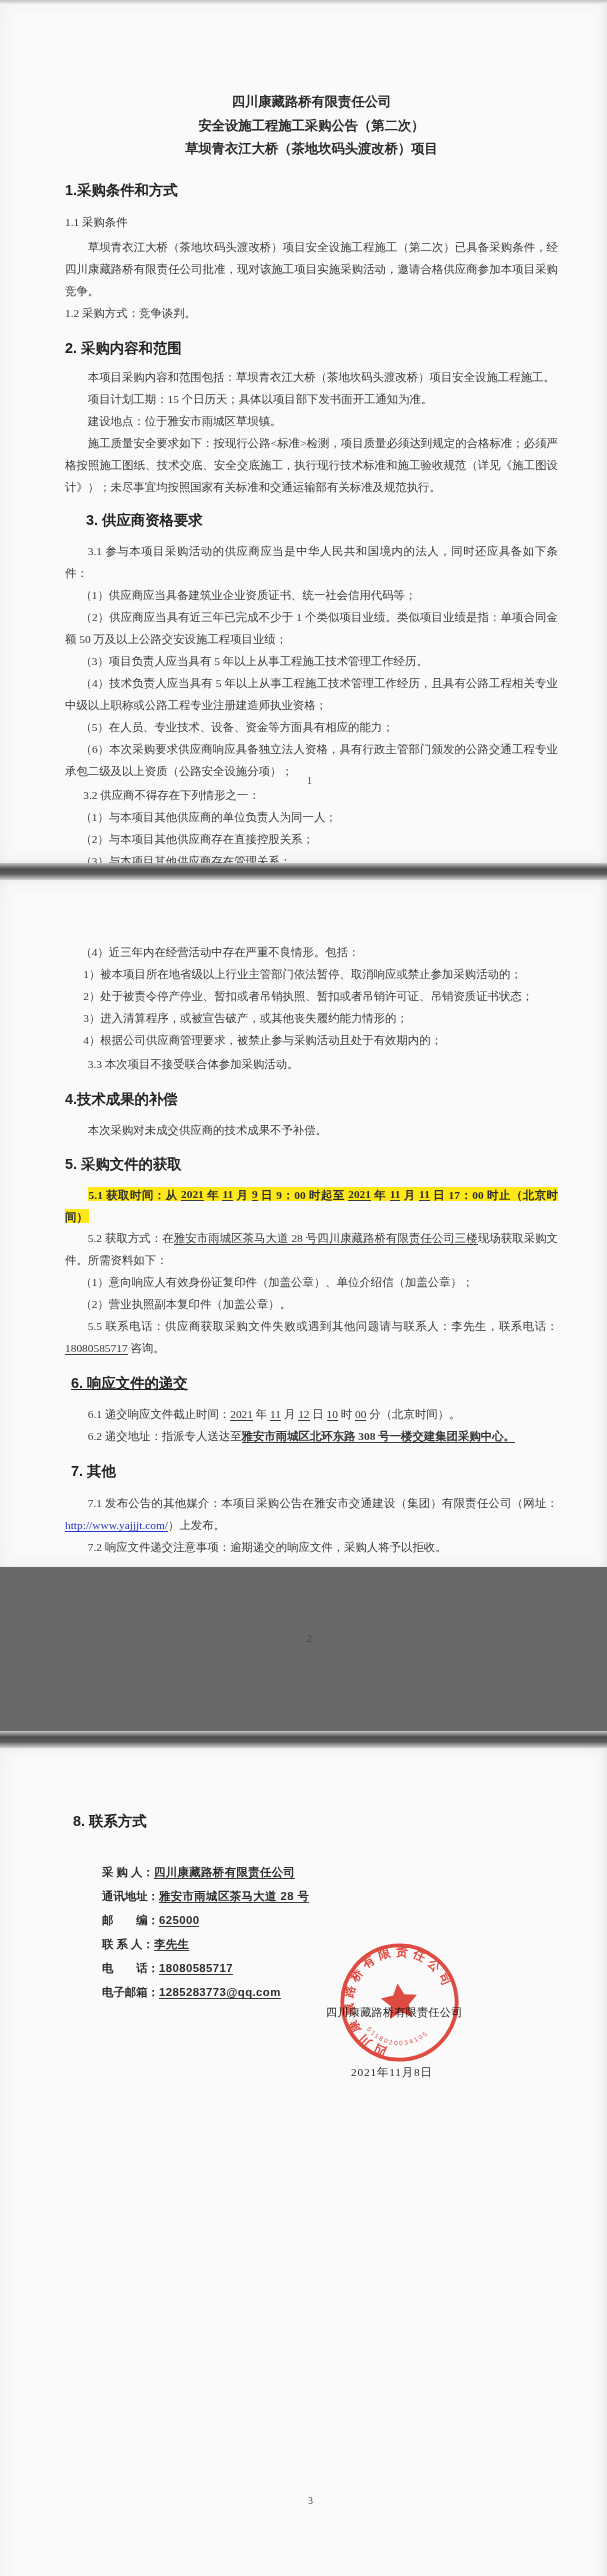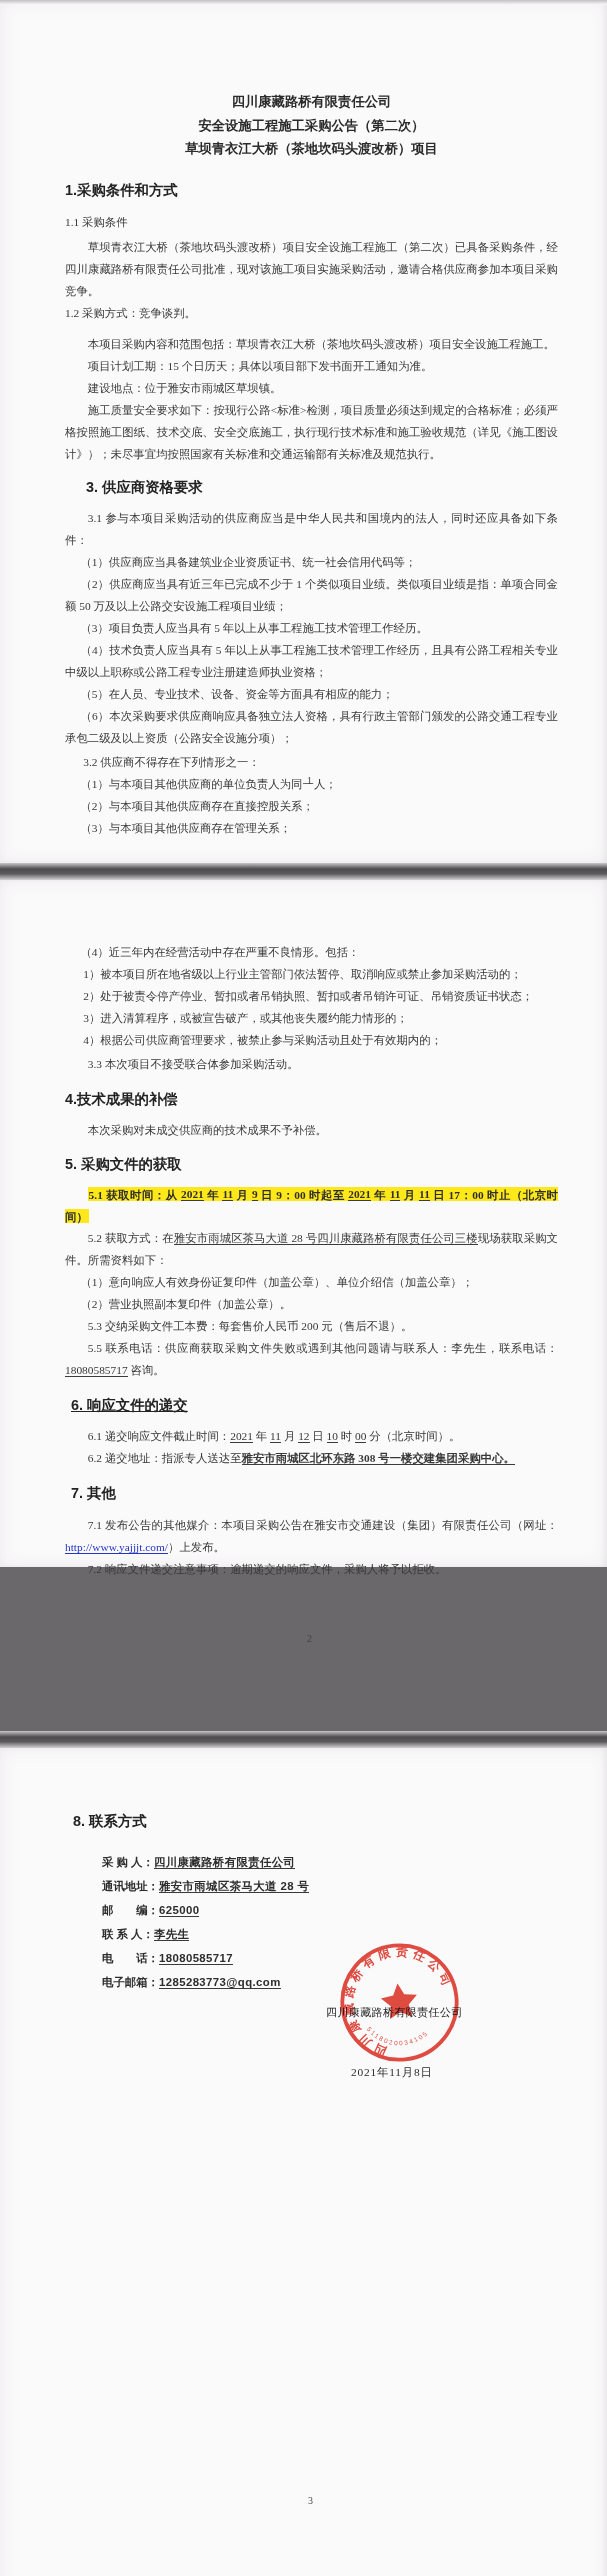--- a/index.html
+++ b/index.html
@@ -68,20 +68,21 @@
     <div>四川康藏路桥有限责任公司</div>
     <div>安全设施工程施工采购公告（第二次）</div>
     <div>草坝青衣江大桥（茶地坎码头渡改桥）项目</div>
   </div>
 
   <div class="sec-h" style="margin-top:20px;">1.采购条件和方式</div>
   <p style="margin-top:12px;">1.1 采购条件</p>
   <p class="ind2" style="margin-top:3px;">草坝青衣江大桥（茶地坎码头渡改桥）项目安全设施工程施工（第二次）已具备采购条件，经四川康藏路桥有限责任公司批准，现对该施工项目实施采购活动，邀请合格供应商参加本项目采购竞争。</p>
   <p>1.2 采购方式：竞争谈判。</p>
 
+  <div class="sec-h" style="margin-top:15px;">2. 采购内容和范围</div>
   <p class="ind2" style="margin-top:9px;">本项目采购内容和范围包括：草坝青衣江大桥（茶地坎码头渡改桥）项目安全设施工程施工。</p>
   <p class="ind2">项目计划工期：15 个日历天；具体以项目部下发书面开工通知为准。</p>
   <p class="ind2">建设地点：位于雅安市雨城区草坝镇。</p>
   <p class="ind2">施工质量安全要求如下：按现行公路&lt;标准&gt;检测，项目质量必须达到规定的合格标准；必须严格按照施工图纸、技术交底、安全交底施工，执行现行技术标准和施工验收规范（详见《施工图设计》）；未尽事宜均按照国家有关标准和交通运输部有关标准及规范执行。</p>
 
   <div class="sec-h" style="margin-top:13.7px;margin-left:21px;">3. 供应商资格要求</div>
   <p class="ind2" style="margin-top:10.6px;">3.1 参与本项目采购活动的供应商应当是中华人民共和国境内的法人，同时还应具备如下条件：</p>
   <p class="ind14">（1）供应商应当具备建筑业企业资质证书、统一社会信用代码等；</p>
   <p class="ind14">（2）供应商应当具有近三年已完成不少于 1 个类似项目业绩。类似项目业绩是指：单项合同金额 50 万及以上公路交安设施工程项目业绩；</p>
   <p class="ind14">（3）项目负责人应当具有 5 年以上从事工程施工技术管理工作经历。</p>
@@ -105,37 +106,36 @@
   <p class="ind2" style="margin-top:2.3px;">3.3 本次项目不接受联合体参加采购活动。</p>
 
   <div class="sec-h" style="margin-top:15px;">4.技术成果的补偿</div>
   <p class="ind2" style="margin-top:10.6px;">本次采购对未成交供应商的技术成果不予补偿。</p>
 
   <div class="sec-h" style="margin-top:13.7px;">5. 采购文件的获取</div>
   <p class="ind2" style="margin-top:10.6px;"><span class="hl"><span>5.1 获取时间：从 </span><span class="seg-u">2021</span><span> 年 </span><span class="seg-u">11</span><span> 月 </span><span class="seg-u">9</span><span> 日 9：00 时起至 </span><span class="seg-u">2021</span><span> 年 </span><span class="seg-u">11</span><span> 月 </span><span class="seg-u">11</span><span> 日 17：00 时止（北京时间）</span></span></p>
   <p class="ind2"><span>5.2 获取方式：在</span><span class="seg-u">雅安市雨城区茶马大道 28 号四川康藏路桥有限责任公司三楼</span><span>现场获取采购文件。所需资料如下：</span></p>
   <p class="ind14">（1）意向响应人有效身份证复印件（加盖公章）、单位介绍信（加盖公章）；</p>
   <p class="ind14">（2）营业执照副本复印件（加盖公章）。</p>
-  <p class="ind2">5.3 交纳采购文件工本费：每套售价人民币 200 元（售后不退）。</p>
   <p class="ind2"><span>5.5 联系电话：供应商获取采购文件失败或遇到其他问题请与联系人：李先生，联系电话：</span><span class="seg-u">18080585717</span><span> 咨询。</span></p>
 
   <div class="sec-h" style="margin-top:15px;margin-left:6px;text-decoration:underline;">6. 响应文件的递交</div>
   <p class="ind2" style="margin-top:10.6px;"><span>6.1 递交响应文件截止时间：</span><span class="seg-u">2021</span><span> 年 </span><span class="seg-u">11</span><span> 月 </span><span class="seg-u">12</span><span> 日 </span><span class="seg-u">10</span><span> 时 </span><span class="seg-u">00</span><span> 分（北京时间）。</span></p>
   <p class="ind2"><span>6.2 递交地址：指派专人送达至</span><span class="seg-u seg-b">雅安市雨城区北环东路 308 号一楼交建集团采购中心。</span></p>
 
   <div class="sec-h" style="margin-top:15px;margin-left:6px;">7. 其他</div>
   <p class="ind2" style="margin-top:12px;"><span>7.1 发布公告的其他媒介：本项目采购公告在雅安市交通建设（集团）有限责任公司（网址：</span><span class="seg-link">http://www.yajjjt.com/</span><span>）上发布。</span></p>
   <p class="ind2">7.2 响应文件递交注意事项：逾期递交的响应文件，采购人将予以拒收。</p>
 </div>
 <div class="pageno" style="top:1633px;">2</div>
 <div class="gap" id="gap2"></div>
 
 <div class="page" id="page3">
   <div class="sec-h">8. 联系方式</div>
-  <div style="margin-top:20px;margin-left:29px;">
+  <div style="margin-top:30px;margin-left:29px;">
     <p class="contact-row">
       <span class="c-label">采 购 人：</span><span class="c-value">四川康藏路桥有限责任公司</span>
     </p>
     <p class="contact-row">
       <span class="c-label">通讯地址：</span><span class="c-value">雅安市雨城区茶马大道 28 号</span>
     </p>
     <p class="contact-row">
       <span class="c-label">邮　　编：</span><span class="c-value">625000</span>
     </p>
     <p class="contact-row">

